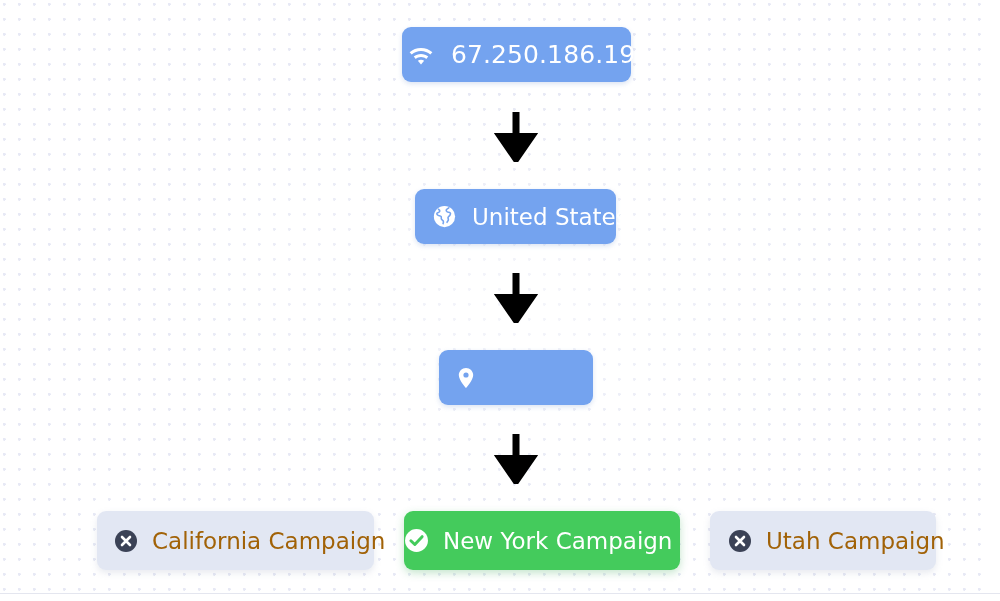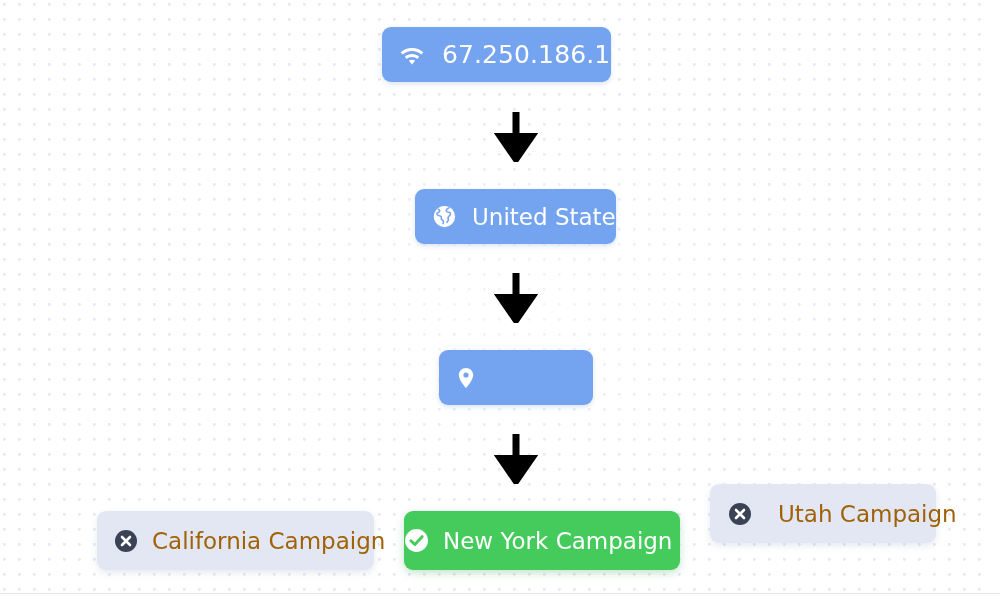--- a/index.html
+++ b/index.html
@@ -92,25 +92,25 @@
   .node.blue .label,
   .node.green .label {
     color: #ffffff;
   }
   .node.muted .label {
     color: #a16207;
   }
 
   
   #node-ip {
-    left: 382px;
+    left: 402px;
     top: 27px;
     width: 229px;
     height: 55px;
-    padding-left: 17px;
+    padding-left: 6px;
   }
   #node-ip .label {
     font-size: 25px;
     margin-left: 17px;
     letter-spacing: 0.1px;
   }
 
   #node-country {
     left: 415px;
     top: 189px;
@@ -144,25 +144,24 @@
   }
   #node-camp-1 {
     left: 404px;
     top: 511px;
     width: 276px;
     height: 59px;
     align-items: center;
   }
   #node-camp-2 {
     left: 710px;
-    top: 484px;
+    top: 511px;
     width: 226px;
     height: 59px;
     padding-left: 18px;
-    gap: 12px;
   }
   .campaign .label {
     font-size: 23px;
     margin-left: 14px;
   }
 
   
   .arrow {
     position: absolute;
     width: 44px;

